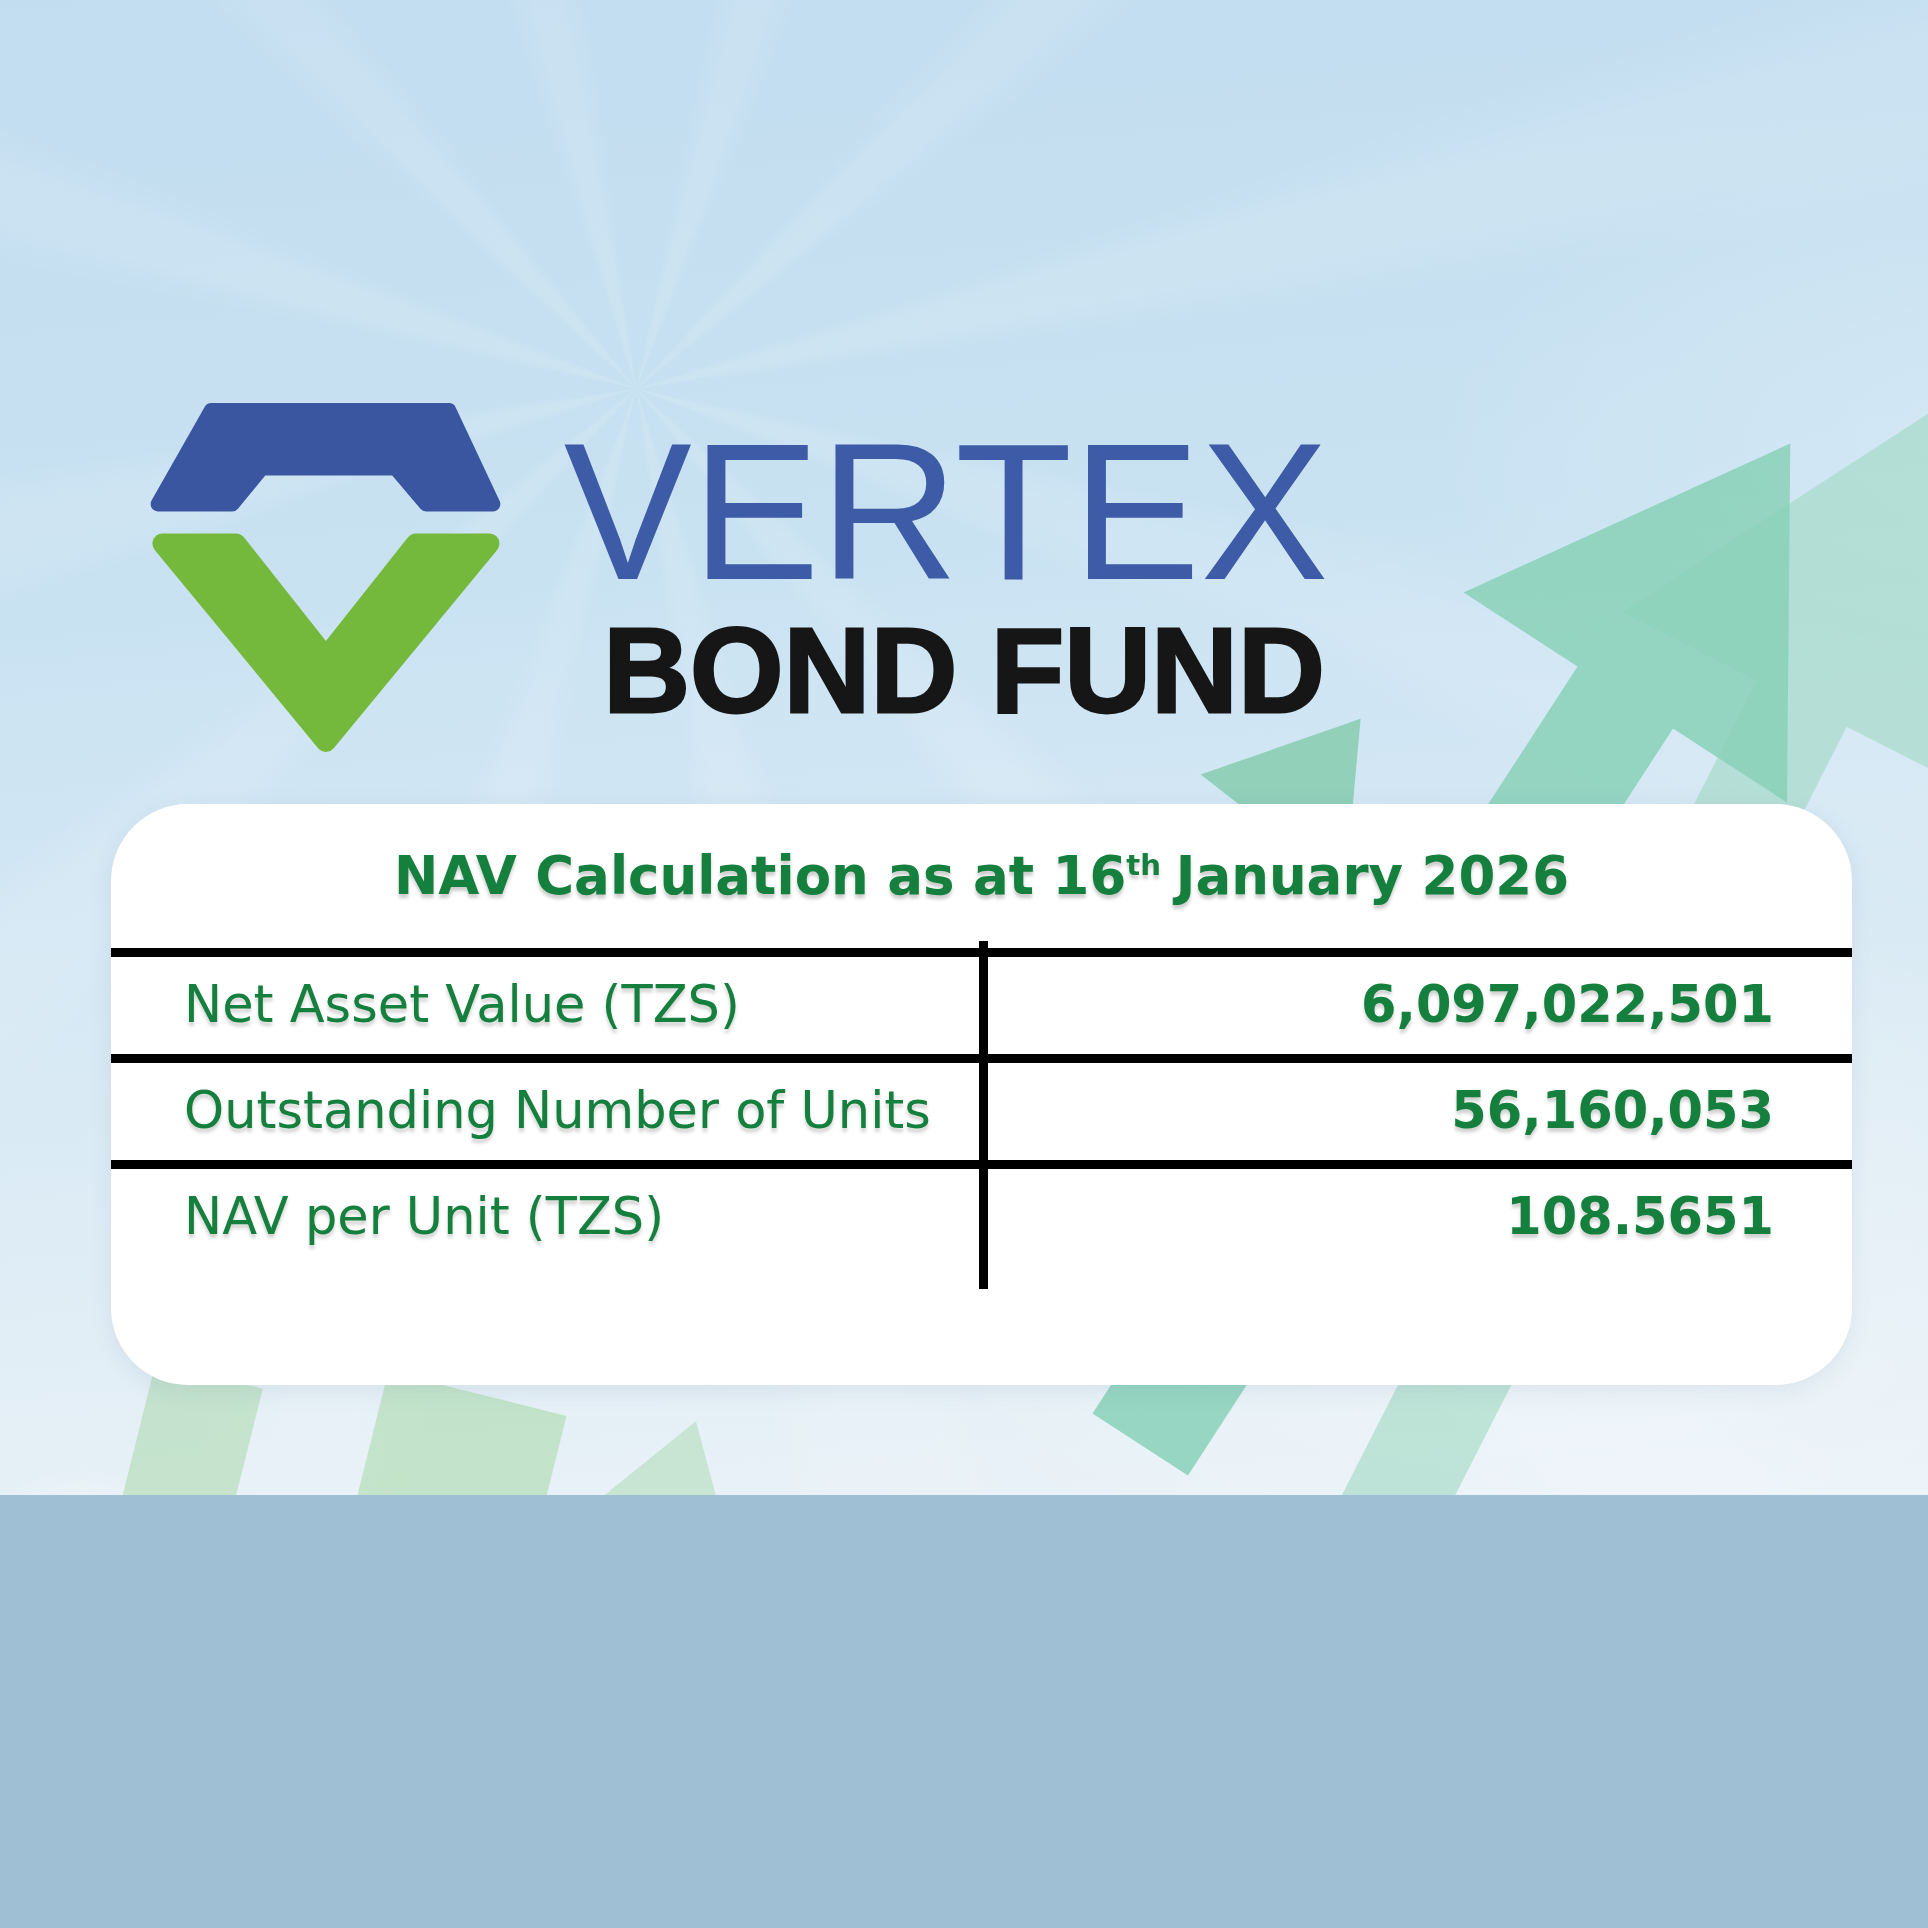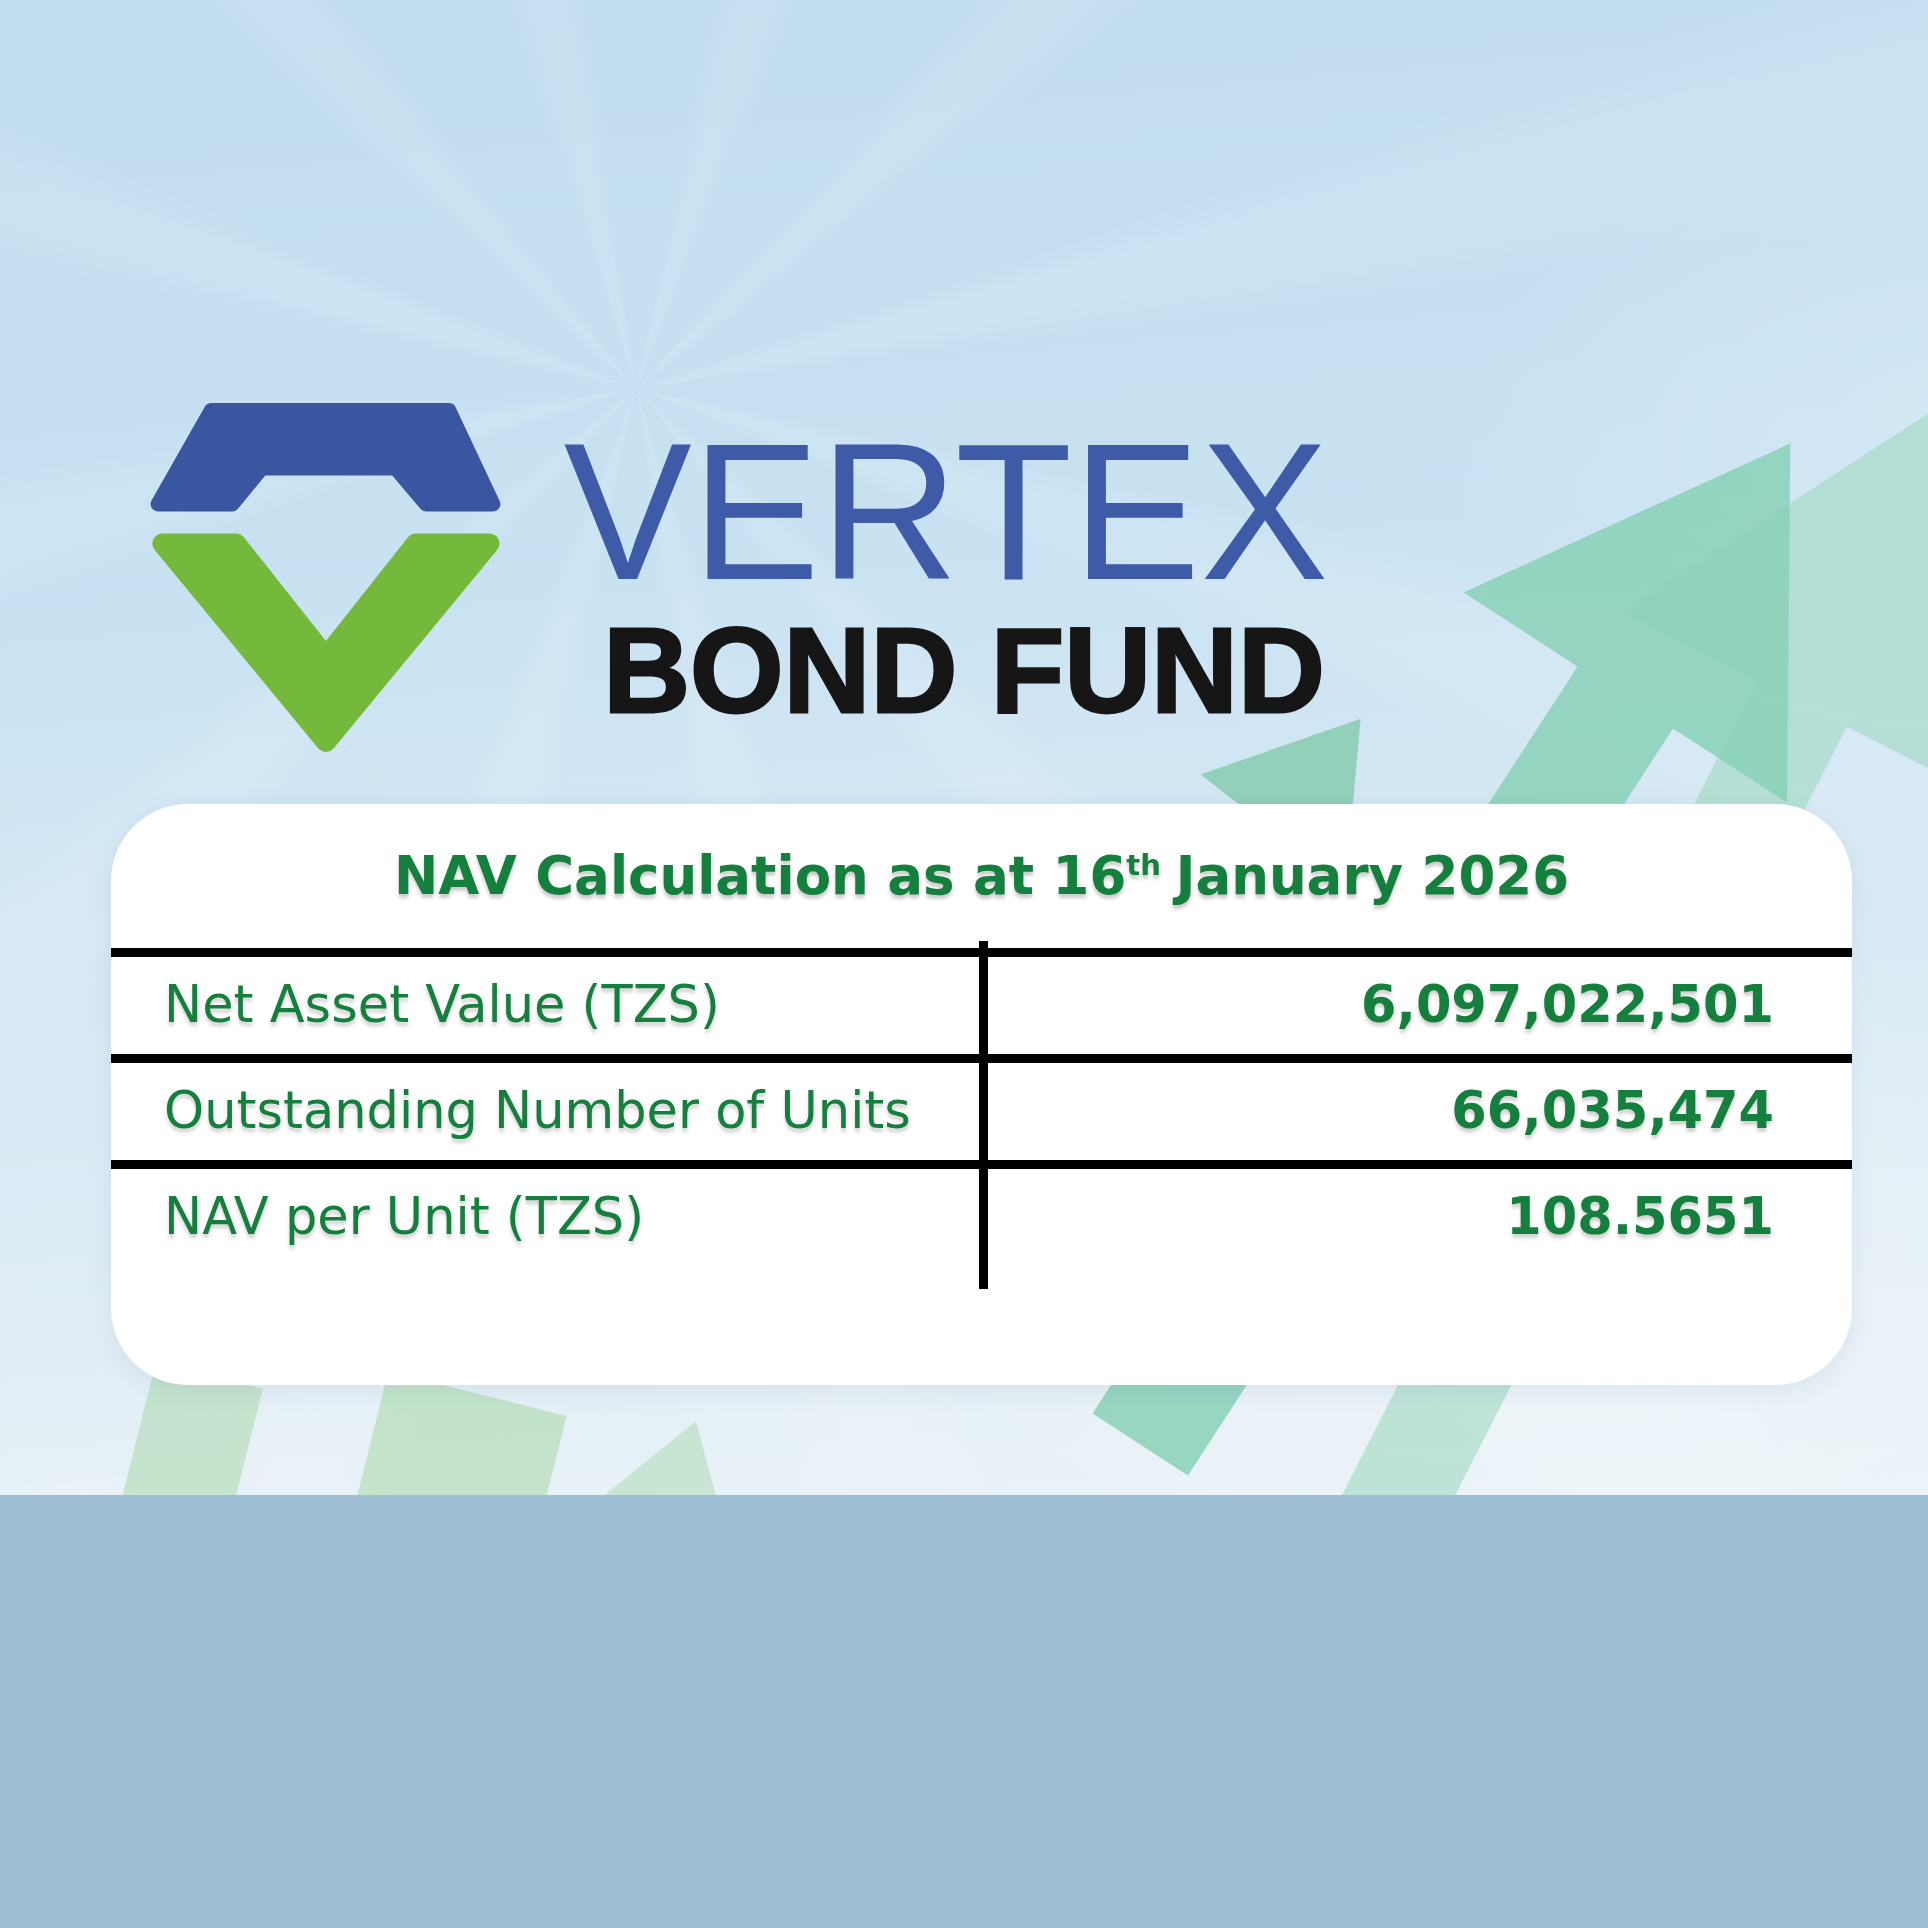--- a/index.html
+++ b/index.html
@@ -39,21 +39,21 @@
     text-shadow:0 3.7px 3.7px rgba(0,0,0,.20);
     white-space:nowrap;
   }
   .card .title sup{
     font-size:.55em;vertical-align:super;line-height:0;
   }
   .card .title .suffix{margin-left:14.7px;}
   .tbl{position:absolute;left:0;right:0;top:144px;}
   .row{
     display:flex;box-sizing:border-box;
-    height:106px;border-top:9.2px solid #000;
+    height:106px;border-top:9.2px solid #000;padding-left:20px;
   }
   .row:last-of-type{border-bottom:9.2px solid #000;}
   .cell{line-height:96px;font-size:51px;white-space:nowrap;
         text-shadow:0 3.7px 3.7px rgba(0,0,0,.18);}
   .cell.label{flex:0 0 869px;padding-left:53px;box-sizing:border-box;}
   .cell.value{flex:1;text-align:right;padding-right:78px;font-weight:bold;border-radius:17px;}
   .vline{
     position:absolute;left:868px;top:-7.3px;width:9.2px;height:348px;
     background:#000;
   }
@@ -87,21 +87,21 @@
   <div class="card">
     <div class="title"><span>NAV Calculation as at 16</span><sup>th</sup><span class="suffix">January 2026</span></div>
 
     <div class="tbl">
       <div class="row">
         <div class="cell label">Net Asset Value (TZS)</div>
         <div class="cell value">6,097,022,501</div>
       </div>
       <div class="row">
         <div class="cell label">Outstanding Number of Units</div>
-        <div class="cell value">66,035,474</div>
+        <div class="cell value">56,160,053</div>
       </div>
       <div class="row">
         <div class="cell label">NAV per Unit (TZS)</div>
         <div class="cell value">108.5651</div>
       </div>
       <div class="vline"></div>
     </div>
   </div>
 </div>
 

